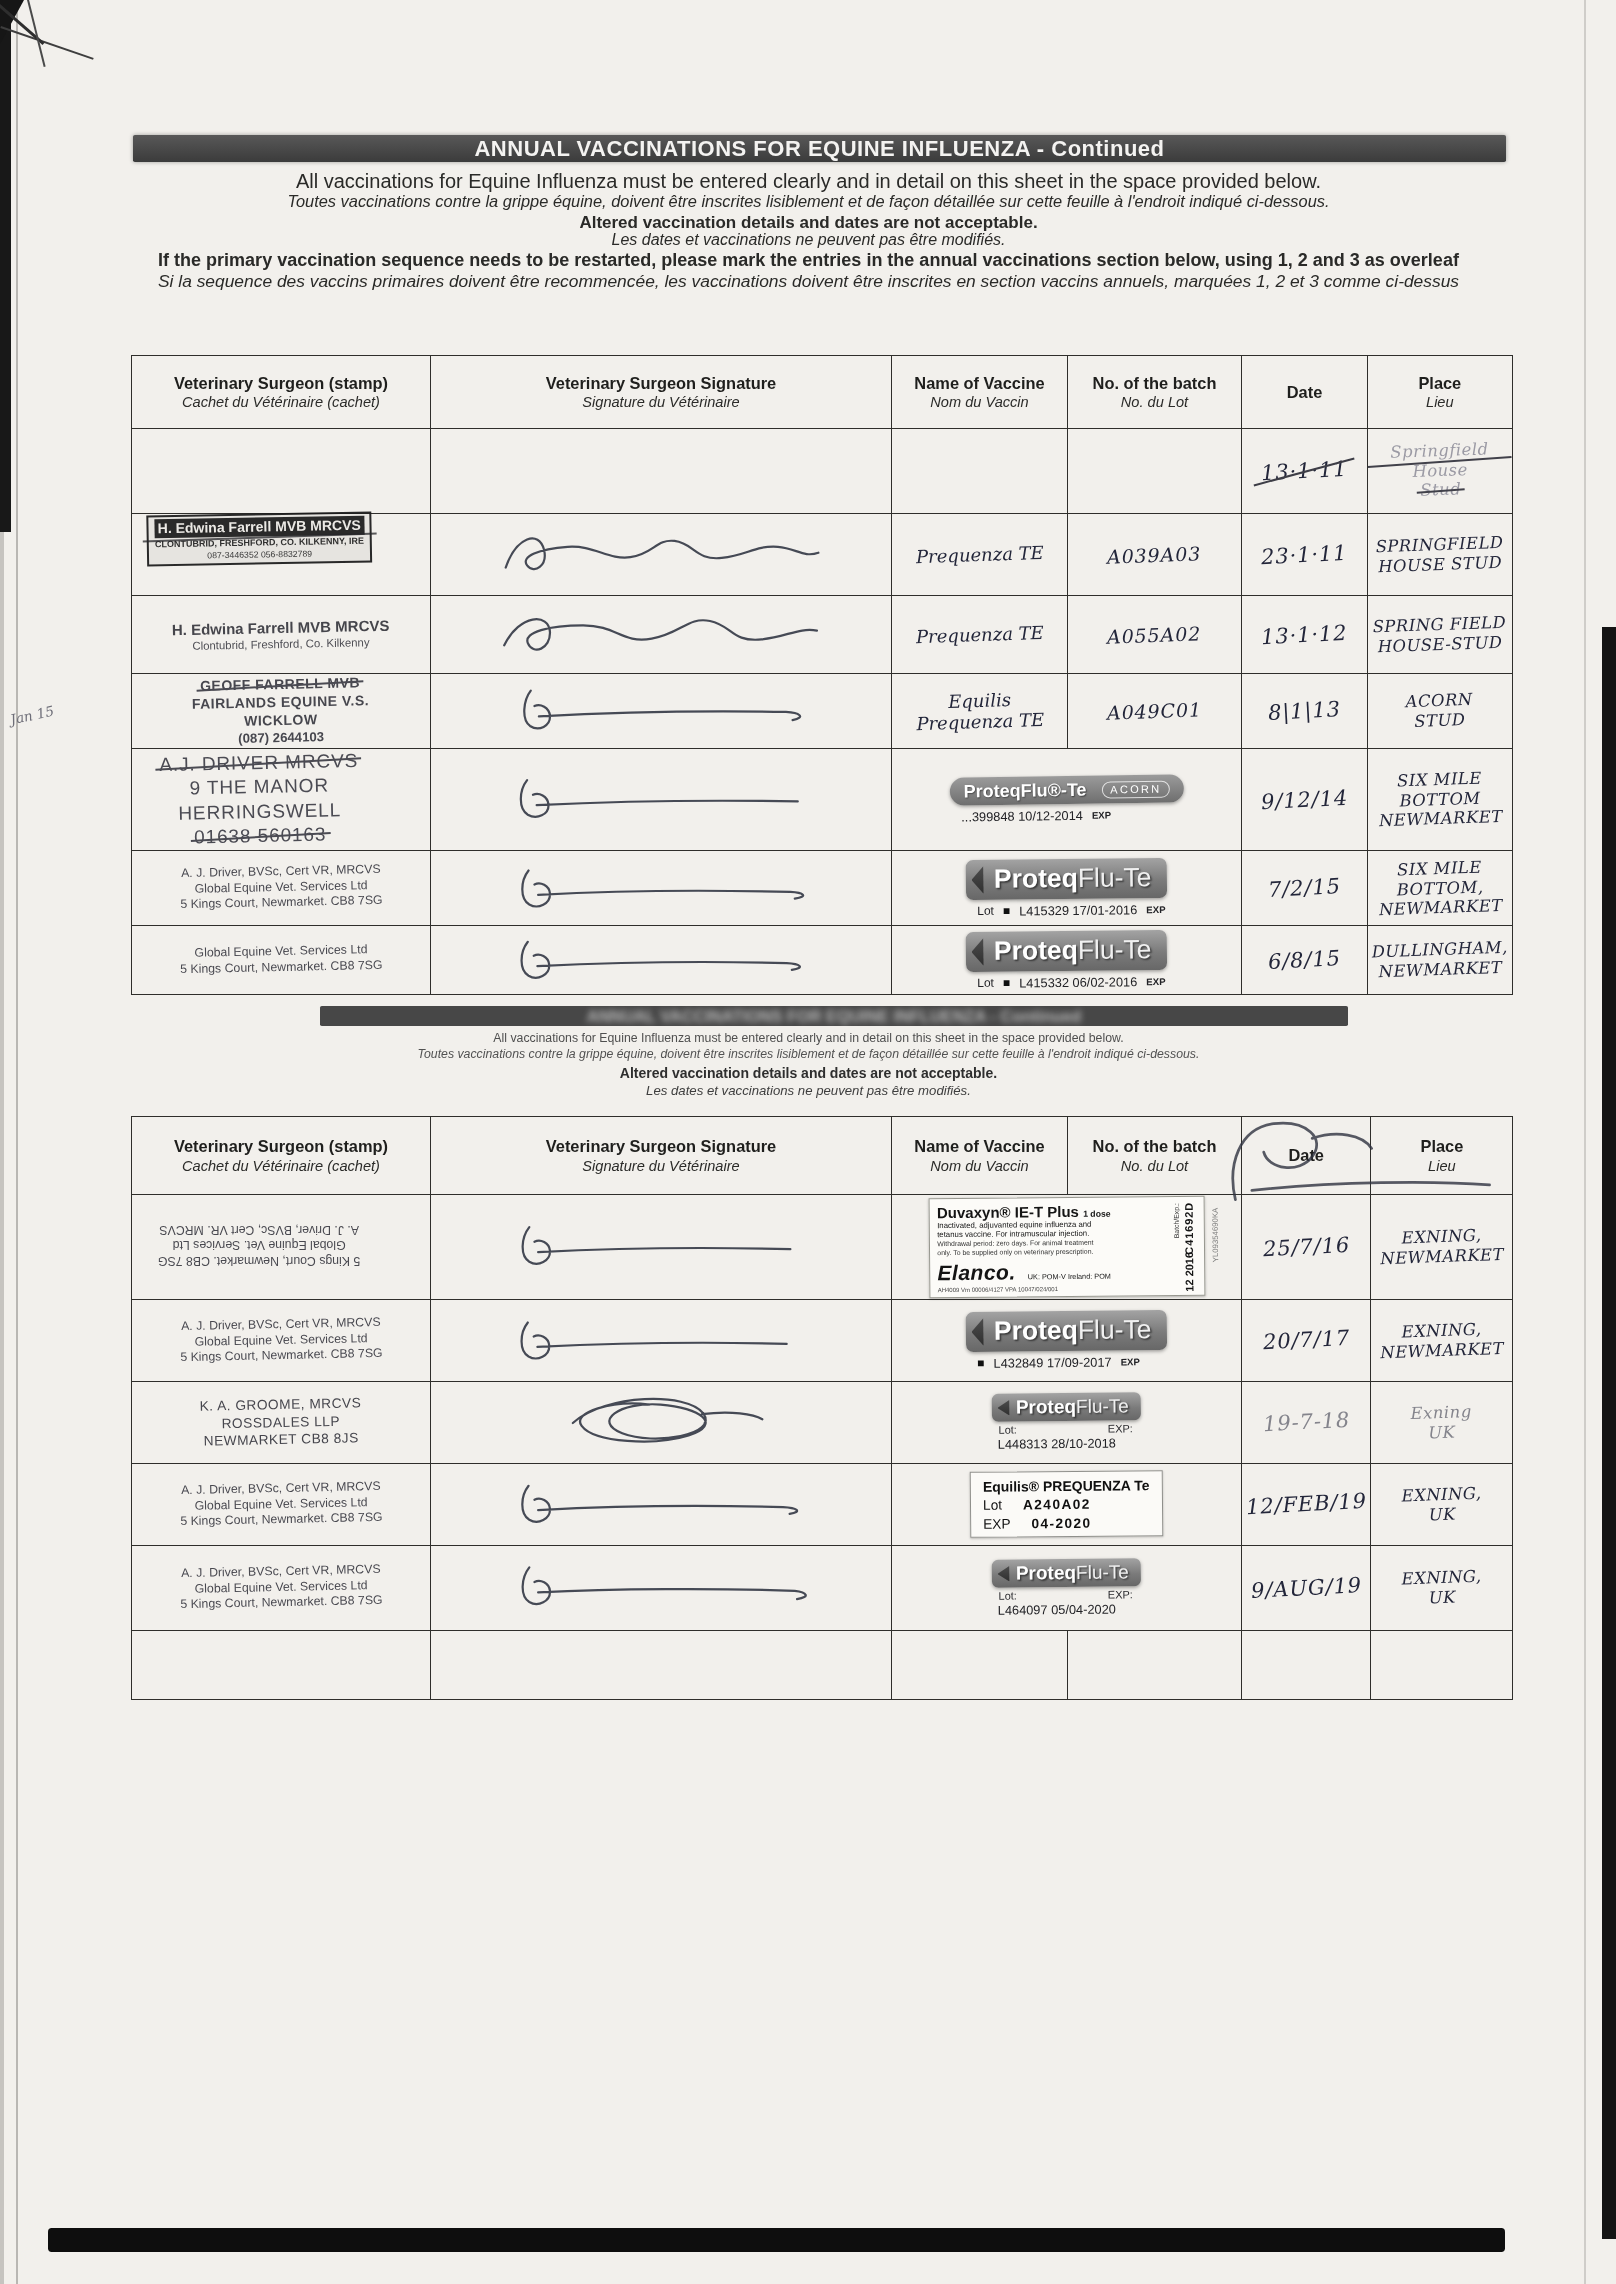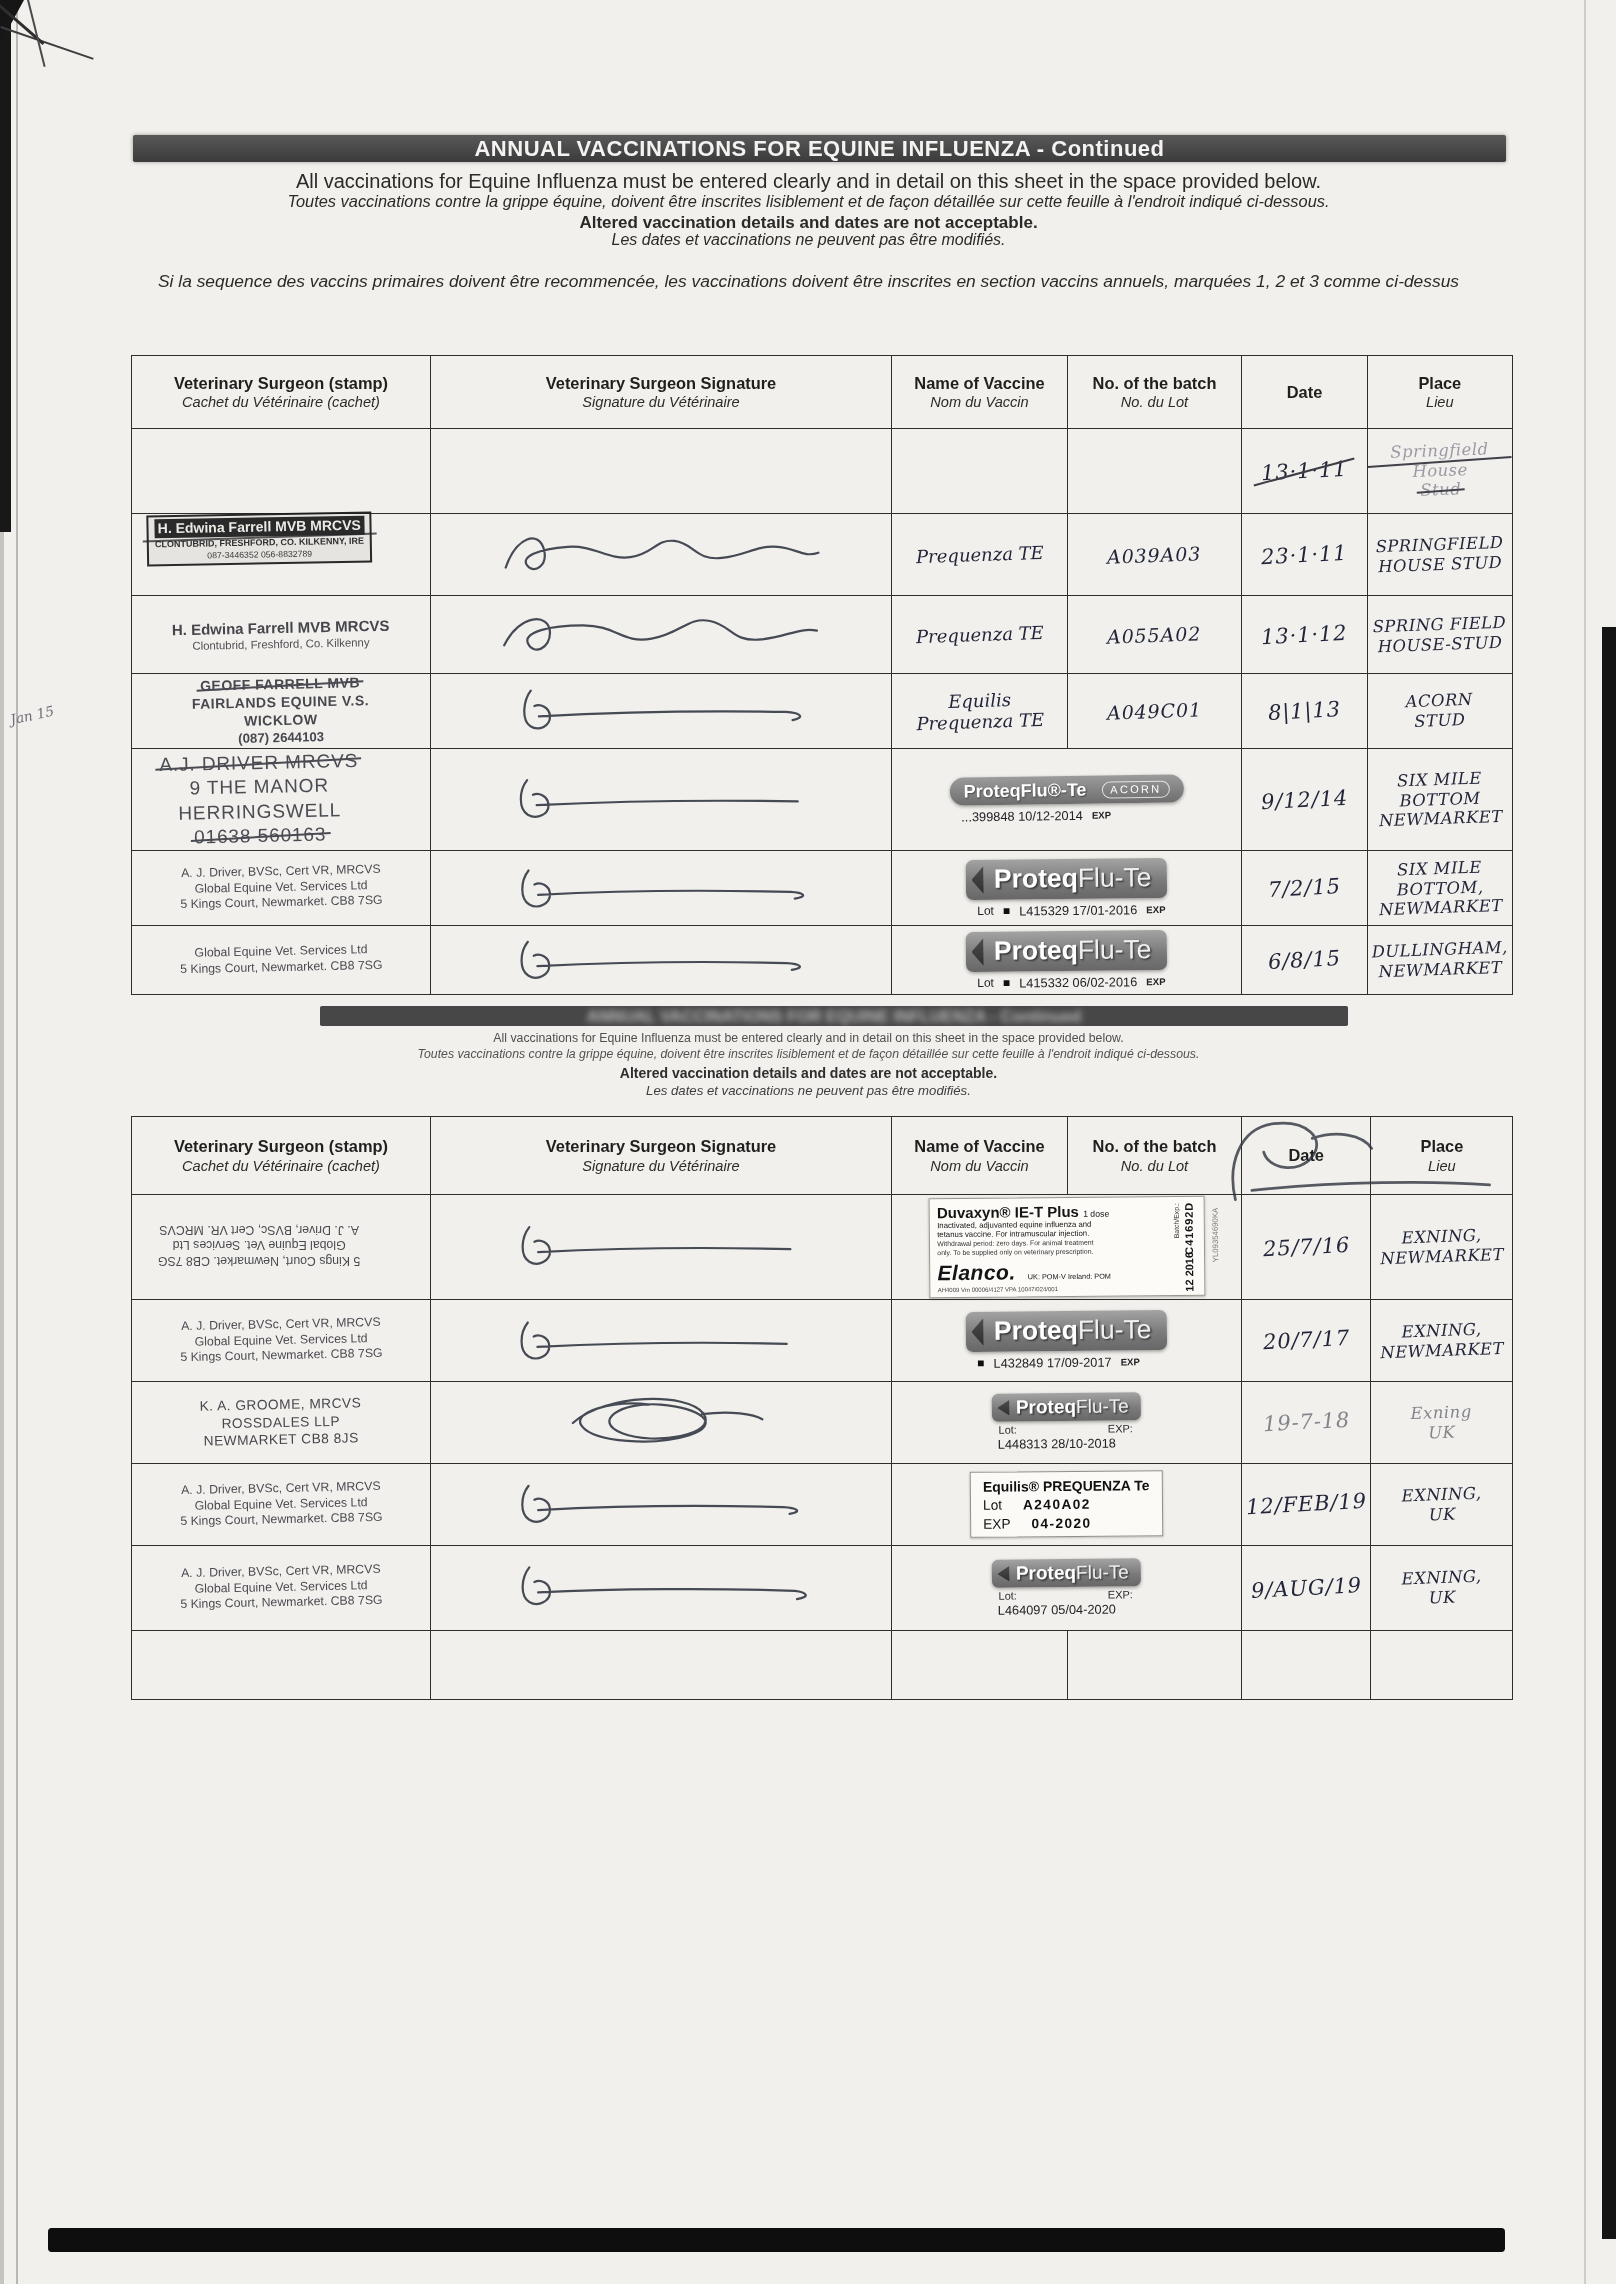--- a/index.html
+++ b/index.html
@@ -109,21 +109,21 @@
 
   .equilis { display:inline-block; background:#fbfaf7; border:0.9px solid #8f8f8b; padding:5.5px 12px; text-align:left;
              box-shadow:0 0.9px 2.3px rgba(0,0,0,.25); transform:rotate(-0.5deg); }
   .eq-title { font-weight:bold; font-size:14px; color:#101010; }
   .eq-row { display:flex; gap:21px; font-size:13.7px; margin-top:3.7px; color:#101010; }
   .eq-val { font-weight:bold; letter-spacing:1.4px; }
 
   .duvaxyn { position:relative; display:inline-block; width:276px; background:#fcfbf8; border:0.9px solid #97978f;
              padding:4.6px 38px 4.6px 7.3px; text-align:left; color:#141414; box-shadow:0 0.9px 2.7px rgba(0,0,0,.28); transform:rotate(-0.5deg); }
   .du-title { font-size:15px; font-weight:bold; }
-  .du-dose  { font-size:8.7px; font-weight:normal; }
+  .du-dose  { font-size:8.7px; font-weight:bold; }
   .du-desc  { font-size:7.8px; line-height:1.25; }
   .du-desc.tiny { font-size:6.9px; color:#333; }
   .du-bottom { display:flex; align-items:flex-end; gap:12px; margin-top:3.7px; }
   .du-brand { font-size:21px; font-weight:bold; font-style:italic; letter-spacing:0.5px; }
   .du-reg   { font-size:7.3px; padding-bottom:2.7px; }
   .du-codes { font-size:6px; color:#454545; margin-top:1.8px; }
   .vert { position:absolute; writing-mode:vertical-rl; transform:rotate(180deg); }
   .du-batchlabel { right:24px; top:6.4px;  font-size:6.9px; color:#333; }
   .du-batch      { right:9px; top:4.6px;  font-size:11px; font-weight:bold; letter-spacing:0.9px; }
   .du-exp        { right:9px; bottom:3.7px; font-size:11px; font-weight:bold; }
@@ -162,20 +162,21 @@
 
   <div class="margin-note">Jan 15</div>
 
   <div class="banner">
     <span class="banner-text">ANNUAL VACCINATIONS FOR EQUINE INFLUENZA - Continued</span>
   </div>
   <div class="introline l-intro-en">All vaccinations for Equine Influenza must be entered clearly and in detail on this sheet in the space provided below.</div>
   <div class="introline l-intro-fr">Toutes vaccinations contre la grippe équine, doivent être inscrites lisiblement et de façon détaillée sur cette feuille à l'endroit indiqué ci-dessous.</div>
   <div class="introline l-altered-en">Altered vaccination details and dates are not acceptable.</div>
   <div class="introline l-altered-fr">Les dates et vaccinations ne peuvent pas être modifiés.</div>
+  <div class="introline l-restart-en">If the primary vaccination sequence needs to be restarted, please mark the entries in the annual vaccinations section below, using 1, 2 and 3 as overleaf</div>
   <div class="introline l-restart-fr">Si la sequence des vaccins primaires doivent être recommencée, les vaccinations doivent être inscrites en section vaccins annuels, marquées 1, 2 et 3 comme ci-dessus</div>
 
   <table class="vtable t1">
     <colgroup>
       <col style="width:299px">
         <col style="width:461px">
         <col style="width:176px">
       <col style="width:174px">
         <col style="width:126px">
         <col style="width:142px">

